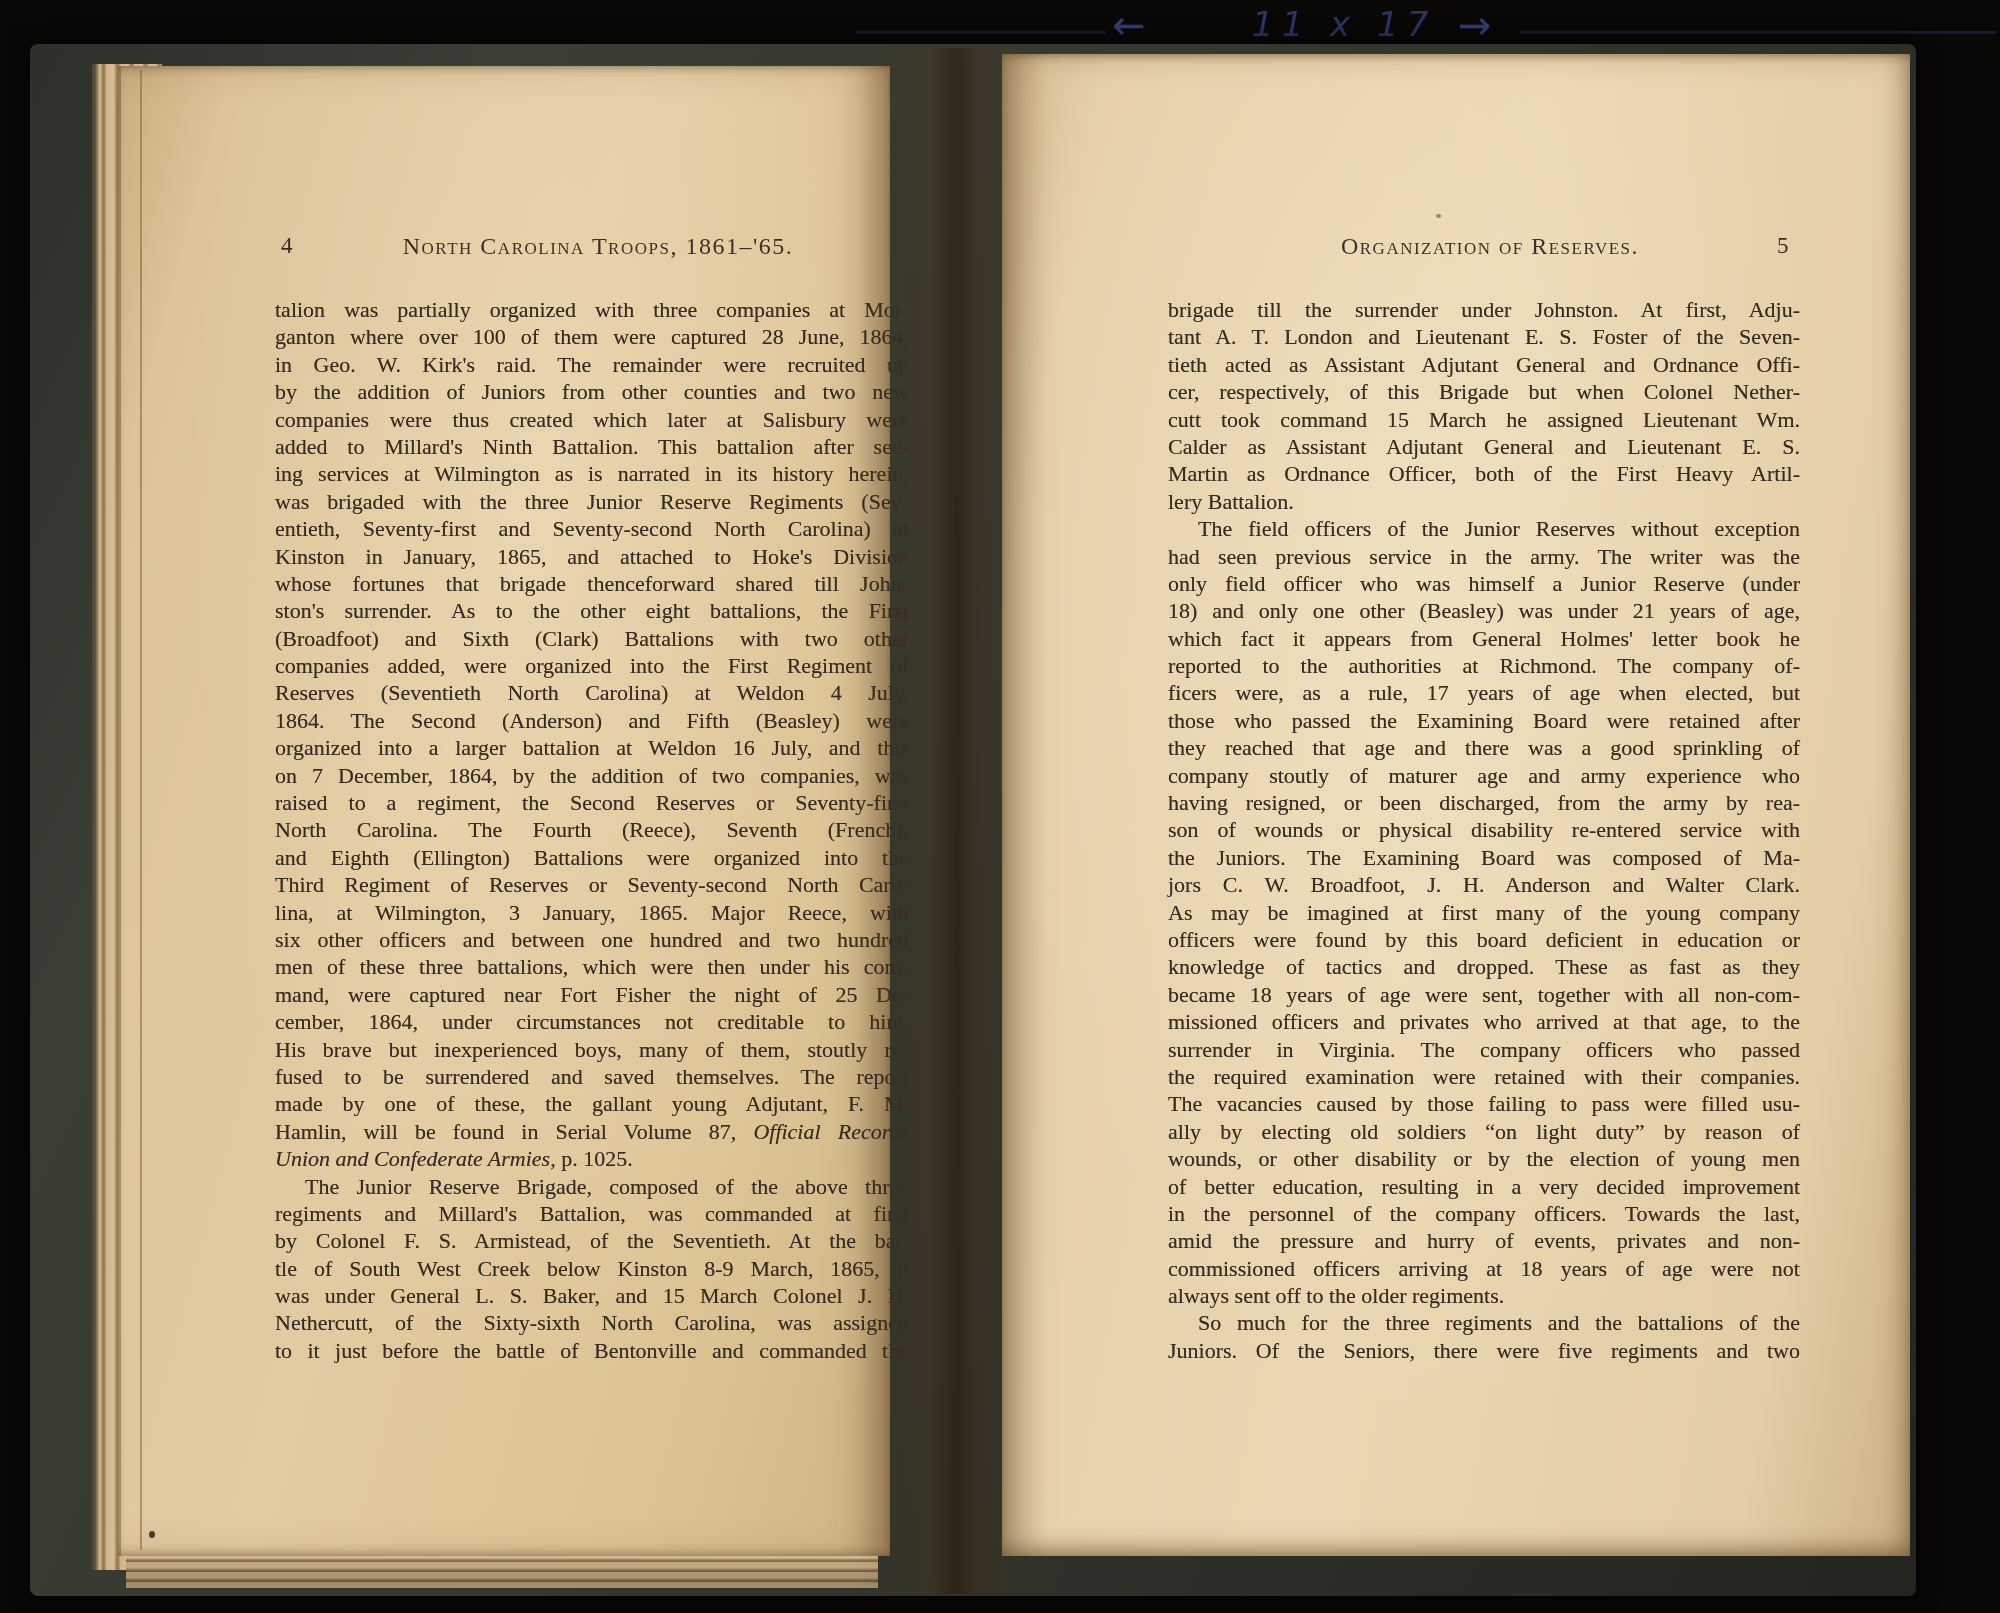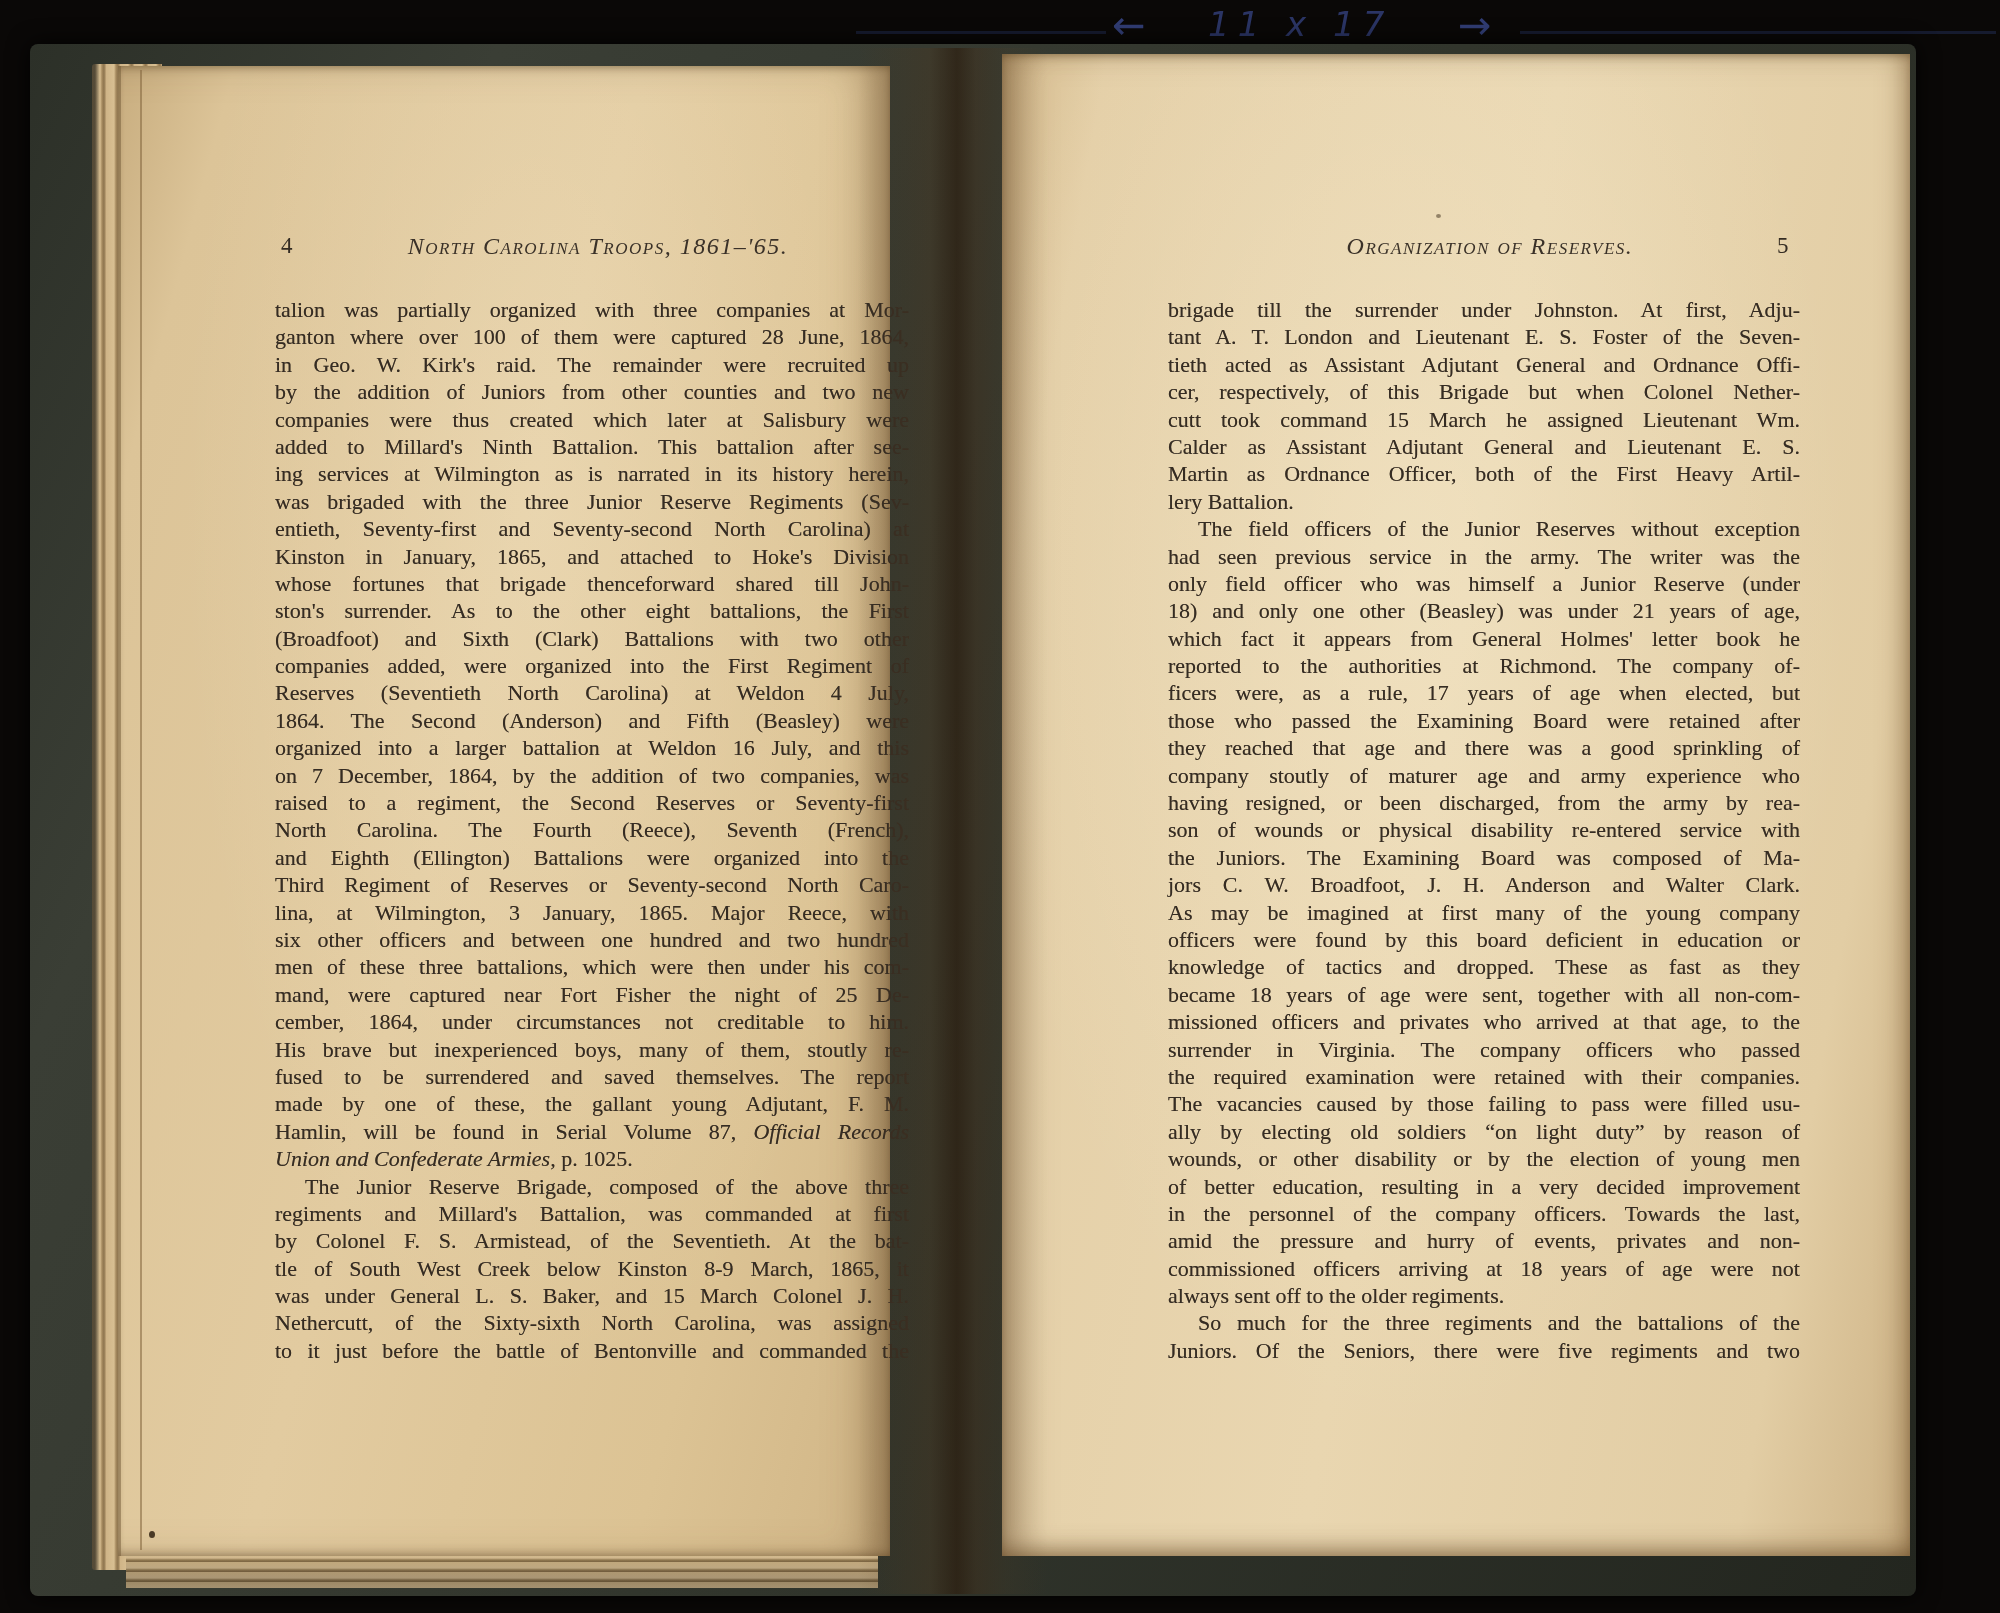--- a/index.html
+++ b/index.html
@@ -78,39 +78,39 @@
     position:absolute;top:4px;color:rgba(75,98,195,0.5);
     font-size:34px;font-style:italic;letter-spacing:8px;
     font-family:"DejaVu Sans",sans-serif;
   }
   
   .header-row{
     position:absolute;height:30px;
     color:#3a3128;font-variant:small-caps;font-size:24px;letter-spacing:1.5px;
   }
   .page-num{position:absolute;top:0;font-size:23px;color:#342c23;}
-  .header-title{position:absolute;left:12px;right:0;text-align:center;white-space:nowrap;font-style:italic;}
+  .header-title{position:absolute;left:12px;right:0;text-align:center;white-space:nowrap;}
   .text-col{position:absolute;color:#352c23;}
   .line{
     height:27.4px;line-height:27.4px;font-size:22px;
     text-align:justify;text-align-last:justify;-moz-text-align-last:justify;
     white-space:normal;overflow:visible;
     text-shadow:0 0 0.5px rgba(60,48,35,0.55);
   }
   .line.nj{text-align-last:left;-moz-text-align-last:left;}
   .line.ind{padding-left:30px;}
   .line em{font-style:italic;}
 </style>
 </head>
 <body>
 
 <div class="scan-line" style="left:856px;width:250px;"></div>
 <div class="scan-line" style="left:1520px;width:476px;"></div>
 <span class="scan-mark" style="left:1112px;">←</span>
-<span class="scan-label" style="left:1208px;">11 x 17</span>
+<span class="scan-label" style="left:1252px;">11 x 17</span>
 <span class="scan-mark" style="left:1458px;">→</span>
 
 <div class="book-cover"></div>
 <div class="page-stack-left"></div>
 <div class="page-stack-bottom"></div>
 
 <div class="left-page">
   <div class="header-row" style="left:157px;top:167px;width:634px;">
     <span class="page-num" style="left:6px;">4</span>
     <span class="header-title">North Carolina Troops, 1861–'65.</span>

